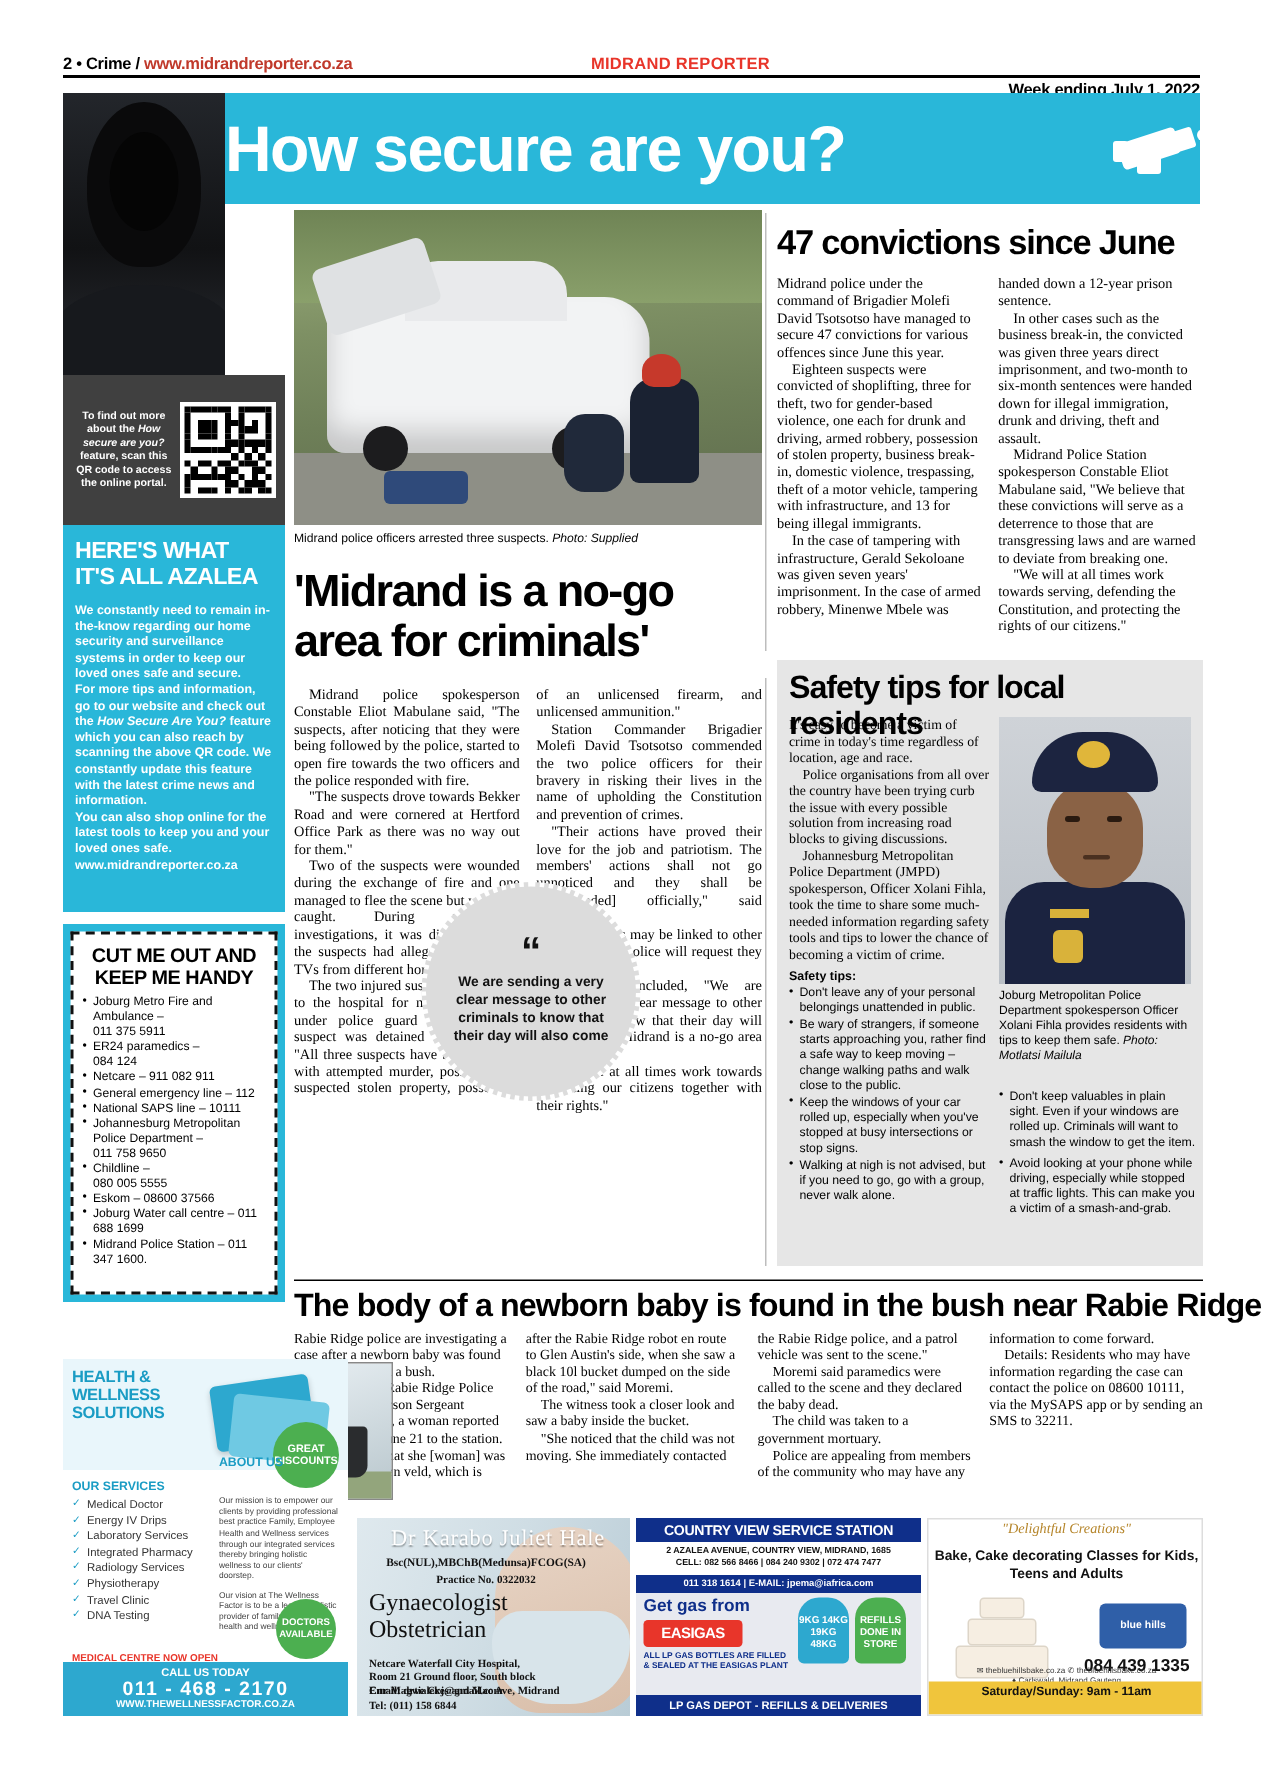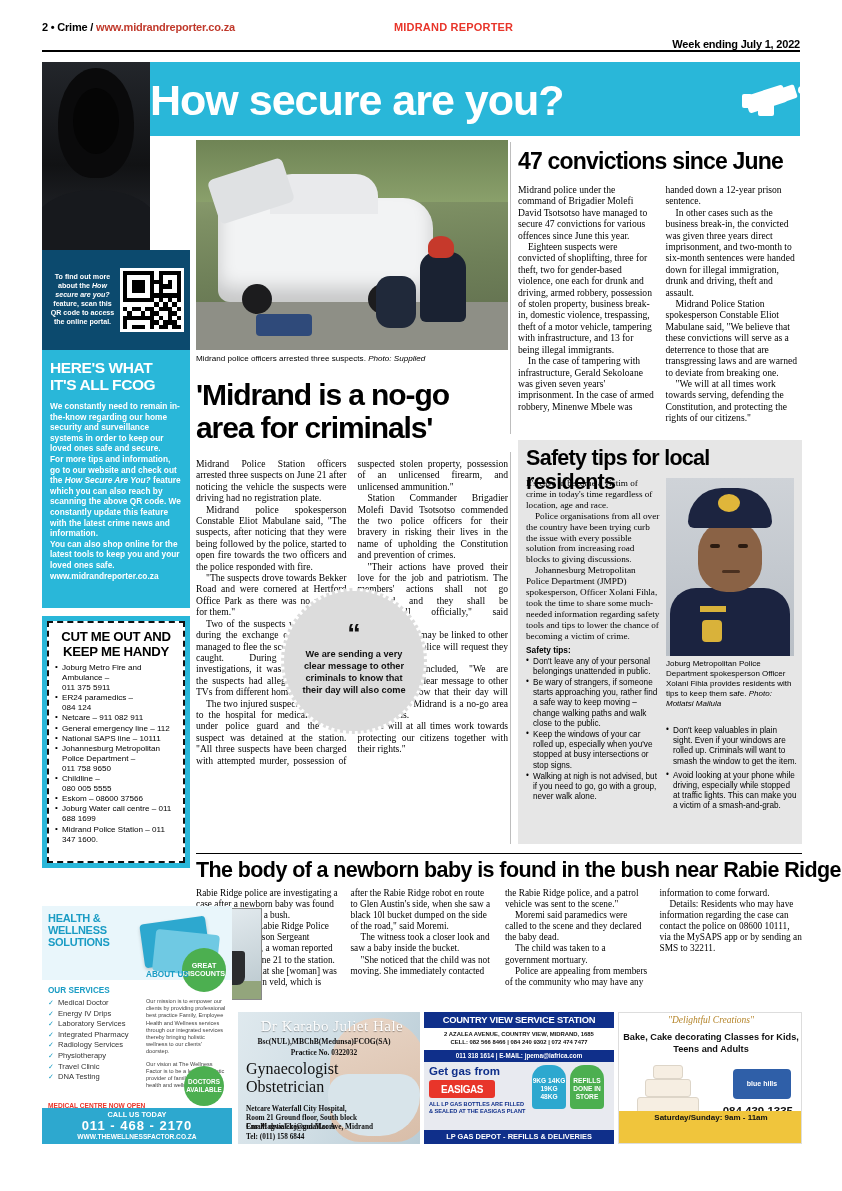--- a/index.html
+++ b/index.html
@@ -7,21 +7,21 @@
     width: 842px; height: 1191px;
     background: #ffffff;
     font-family: "Liberation Serif", serif;
     position: relative;
     overflow: hidden;
   }
   .page { position: relative; width: 842px; height: 1191px; }
 
   
   .masthead {
-    position: absolute; left: 42px; top: 16px; width: 758px; height: 22px;
+    position: absolute; left: 42px; top: 32px; width: 758px; height: 22px;
     display: flex; align-items: center; justify-content: space-between;
     font-family: "Liberation Sans", sans-serif;
     text-align: right;
   }
   .masthead-left { font-size: 11px; font-weight: bold; color: #000; letter-spacing: -0.2px; }
   .masthead-left .url { color: #c0392b; font-weight: bold; }
   .masthead-center { font-size: 11px; font-weight: bold; color: #e8352a; letter-spacing: 0.2px; }
   .masthead-right { font-size: 11px; font-weight: bold; color: #000; letter-spacing: -0.2px; margin-top: 33px; }
   .masthead-rule {
     position: absolute; left: 42px; top: 50px; width: 758px; height: 2px; background: #000;
@@ -58,21 +58,21 @@
     background: #050505;
   }
   .hooded .shoulders {
     position: absolute; left: -10px; bottom: -20px; width: 128px; height: 80px;
     border-radius: 48% 48% 0 0; background: #17191d;
   }
 
   
   .qr-box {
     position: absolute; left: 42px; top: 250px; width: 148px; height: 100px;
-    background: #0c4a6e;
+    background: #404040;
     display: flex; align-items: center; padding: 6px;
   }
   .qr-text {
     flex: 1; color: #fff; font-family: "Liberation Sans", sans-serif;
     font-size: 7.1px; line-height: 9px; font-weight: bold; text-align: center;
     padding-right: 3px;
   }
   .qr-text em { font-style: italic; }
   .qr-code {
     width: 64px; height: 64px; background: #fff; padding: 3px;
@@ -438,21 +438,21 @@
   }
   .ac-phone {
     position:absolute; right:8px; top:92px;
     font-family:"Liberation Sans",sans-serif; font-size:11.5px; font-weight:bold; color:#111;
   }
   .ac-social {
     position:absolute; left:8px; bottom:18px; width:168px; text-align:center;
     font-family:"Liberation Sans",sans-serif; font-size:5.4px; color:#333; line-height:7px;
   }
   .ac-hours {
-    position:absolute; left:0; bottom:0; width:184px; height:32px; background:#f0c53c;
+    position:absolute; left:0; bottom:0; width:184px; height:22px; background:#f0c53c;
     color:#111; font-family:"Liberation Sans",sans-serif; font-size:8px; font-weight:bold;
     text-align:center; line-height:14px;
   }
 </style>
 </head>
 <body>
 
 <div class="page">
 
   <div class="masthead">
@@ -651,21 +651,21 @@
           <i class="on"></i>
           <i class="on"></i>
           <i></i>
           <i class="on"></i>
           <i class="on"></i>
         </div>
     </div>
   </div>
 
   <div class="heres-what">
-    <h2>HERE'S WHAT IT'S ALL FCOG</h2>
+    <h2>HERE'S WHAT IT'S ALL AZALEA</h2>
     <p><span>We constantly need to remain in-the-know regarding our home security and surveillance systems in order to keep our loved ones safe and secure.</span><br><span>For more tips and information, go to our website and check out the </span><em>How Secure Are You?</em><span> feature which you can also reach by scanning the above QR code. We constantly update this feature with the latest crime news and information.</span><br><span>You can also shop online for the latest tools to keep you and your loved ones safe.</span><br><span>www.midrandreporter.co.za</span></p>
   </div>
 
   <div class="cutme">
     <div class="cutme-inner">
       <h3>CUT ME OUT AND KEEP ME HANDY</h3>
       <ul class="cutme-list" id="contacts-list">
           <li>Joburg Metro Fire and Ambulance –
 011 375  5911</li>
           <li>ER24 paramedics –
@@ -693,21 +693,20 @@
       <div class="pm-wheel w2"></div>
     </div>
     <div class="pm-person2"></div>
     <div class="pm-person"></div>
     <div class="pm-bag"></div>
   </div>
   <div class="photo-caption"><span>Midrand police officers arrested three suspects. </span><em>Photo: Supplied</em></div>
 
   <div class="hl-main">'Midrand is a no-go area for criminals'</div>
   <div class="art-main" id="art-main">
-      <p class="noind">Midrand Police Station officers arrested three suspects on June 21 after noticing the vehicle the suspects were driving had no registration plate.</p>
       <p>Midrand police spokesperson Constable Eliot Mabulane said, "The suspects, after noticing that they were being followed by the police, started to open fire towards the two officers and the police responded with fire.</p>
       <p>"The suspects drove towards Bekker Road and were cornered at Hertford Office Park as there was no way out for them."</p>
       <p>Two of the suspects were wounded during the exchange of fire and one managed to flee the scene but was later caught. During preliminary investigations, it was discovered that the suspects had allegedit stolen two TVs from different homes.</p>
       <p>The two injured suspects were taken to the hospital for medical attention under police guard and the other suspect was detained at the station. "All three suspects have been charged with attempted murder, possession of suspected stolen property, possession of an unlicensed firearm, and unlicensed ammunition."</p>
       <p>Station Commander Brigadier Molefi David Tsotsotso commended the two police officers for their bravery in risking their lives in the name of upholding the Constitution and prevention of crimes.</p>
       <p>"Their actions have proved their love for the job and patriotism. The members' actions shall not go unnoticed and they shall be [commended] officially," said Tsotsotso.</p>
       <p>The suspects may be linked to other crimes and the police will request they be denied bail.</p>
       <p>Mabulane concluded, "We are sending a very clear message to other criminals to know that their day will also come, as Midrand is a no-go area for criminals.</p>
       <p>"We will at all times work towards protecting our citizens together with their rights."</p>
     </div>

